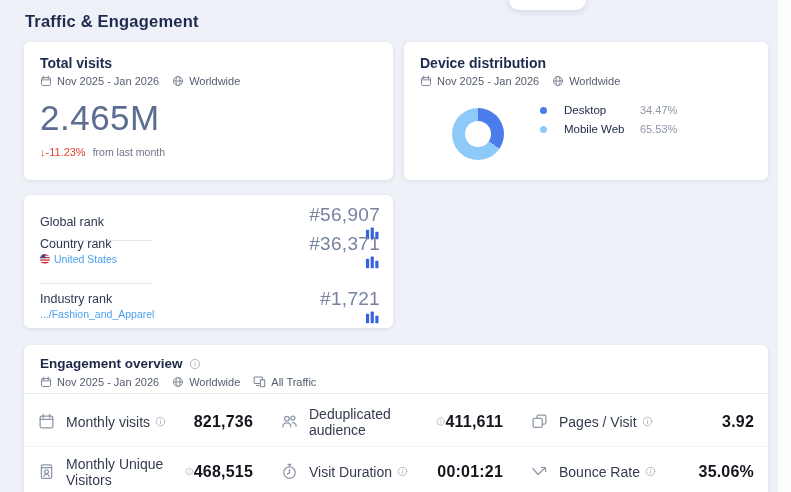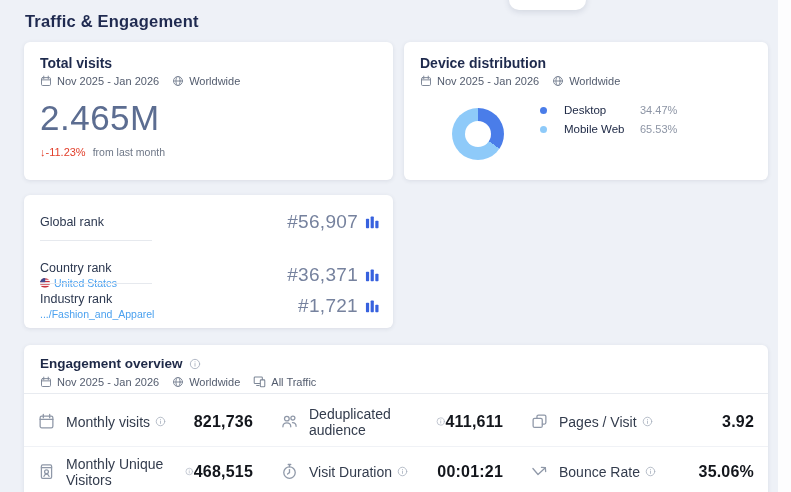--- a/index.html
+++ b/index.html
@@ -56,27 +56,27 @@
   .legend-dot{width:7px; height:7px; border-radius:50%; flex:0 0 auto;}
   .legend-label{font-size:11.5px; color:#202b47; margin-left:17px; min-width:70px;}
   .legend-value{font-size:11px; color:#8d95a5; margin-left:6px;}
 
   
   .rank-row{
     position:absolute; left:16px; right:13px;
     display:flex; align-items:center; justify-content:space-between;
   }
   .rank-row-1{top:12px; height:30px;}
-  .rank-row-2{top:62px; height:36px;}
+  .rank-row-2{top:38px; height:36px;}
   .rank-row-3{top:93px; height:36px;}
   .rank-div{position:absolute; left:16px; width:112px; height:1px; background:#e6e9ee;}
   .rank-div-1{top:45px;} .rank-div-2{top:88px;}
   .rank-label{font-size:12.5px; color:#2c3850;}
   .rank-sub{display:flex; align-items:center; gap:4px; margin-top:2px; font-size:10.5px; color:#4ba1ef; cursor:pointer;}
-  .rank-right{display:flex; align-items:center;}
+  .rank-right{display:flex; align-items:flex-end;flex-direction:column;}
   .rank-value{font-size:19px; color:#76829e; letter-spacing:.3px;}
   .bars-icon{margin-left:7px; cursor:pointer;}
 
   
   .eng-header{padding:11px 16px 0 16px;}
   .eng-title-row{display:flex; align-items:center; gap:6px;}
   .eng-title{font-size:13.5px; font-weight:700; color:#1e2947;}
   .info-icon{stroke:#a9b1bf; fill:none; stroke-width:1.2; stroke-linecap:round; cursor:pointer;}
   .eng-div{position:absolute; left:0; right:0; top:48px; height:1px; background:#e8ebf0;}
   .m-row{position:absolute; left:0; right:0; display:grid; grid-template-columns:243px 250px 251px; align-items:center;}

